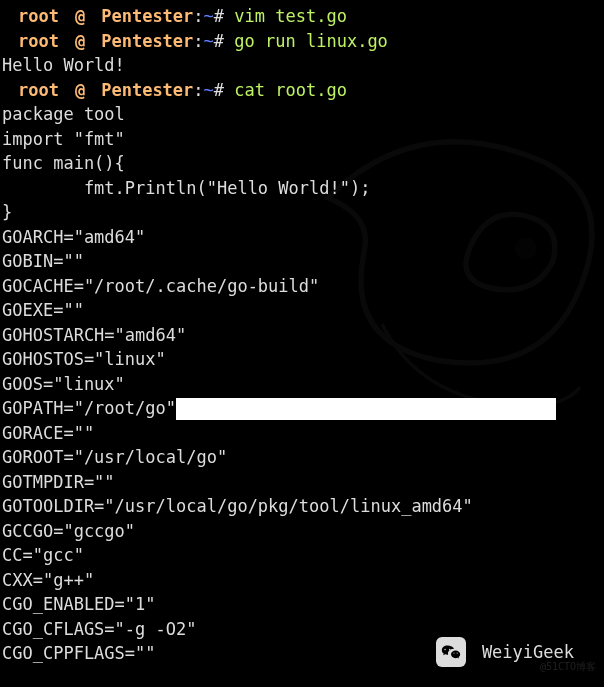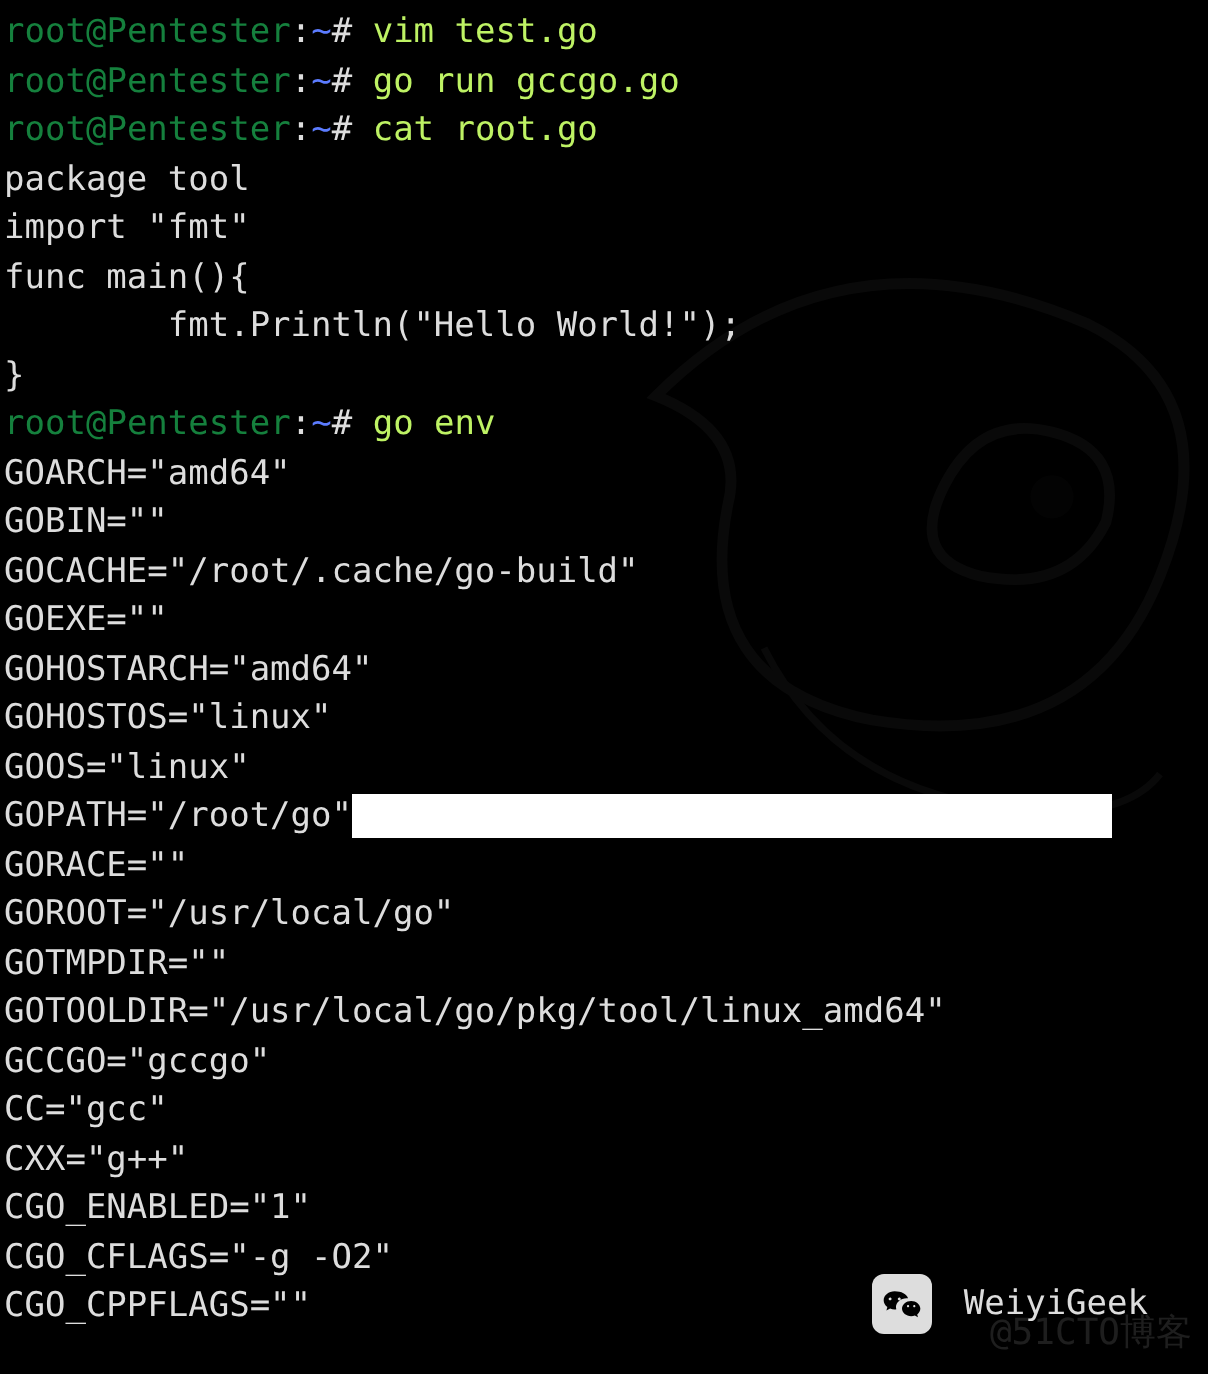--- a/index.html
+++ b/index.html
@@ -26,21 +26,21 @@
     }
     .terminal {
       position: relative;
       z-index: 1;
       padding: 4px 2px;
       color: #ddd;
     }
     .line {
       white-space: pre;
     }
-    .user { color: #15803d; font-weight: normal; }
+    .user { color: #fdba74; font-weight: bold; margin-left: 16px; }
     .colon { color: #ddd; }
     .tilde { color: #5c7cff; }
     .hash { color: #ddd; }
     .cmd { color: #bef264; }
     .out { color: #ddd; }
     .highlight {
       background: #fff;
       display: inline-block;
       width: 380px;
       height: 22px;
@@ -63,43 +63,43 @@
       height: 30px;
       display: flex;
       align-items: center;
       justify-content: center;
     }
     .watermark-ghost {
       position: absolute;
       bottom: 8px;
       right: 8px;
       color: rgba(200,200,200,0.15);
-      font-size: 18px;
+      font-size: 10px;
       z-index: 2;
     }
   </style>
 </head>
 <body>
 
 <svg class="bg-logo" width="360" height="360" viewBox="0 0 200 200">
   <path d="M 30 60 Q 80 10 150 40 Q 190 60 170 110 Q 150 160 90 150 Q 40 140 50 90 Q 55 70 30 60 Z M 140 70 Q 160 75 155 95 Q 145 115 120 110 Q 100 105 110 85 Q 120 65 140 70 Z" fill="none" stroke="#333" stroke-width="3"></path>
   <path d="M 60 130 Q 80 170 130 175 Q 160 178 170 165" fill="none" stroke="#333" stroke-width="2"></path>
   <circle cx="140" cy="88" r="6" fill="#333" opacity="0.4"></circle>
 </svg>
 
 <div class="terminal">
   <div class="line"><span class="user">root</span><span class="user">@</span><span class="user">Pentester</span><span class="colon">:</span><span class="tilde">~</span><span class="hash">#</span><span class="cmd"> </span><span class="cmd">vim test.go</span></div>
-  <div class="line"><span class="user">root</span><span class="user">@</span><span class="user">Pentester</span><span class="colon">:</span><span class="tilde">~</span><span class="hash">#</span><span class="cmd"> </span><span class="cmd">go run gccgo.go</span></div>
+  <div class="line"><span class="user">root</span><span class="user">@</span><span class="user">Pentester</span><span class="colon">:</span><span class="tilde">~</span><span class="hash">#</span><span class="cmd"> </span><span class="cmd">go run linux.go</span></div>
+  <div class="line out">Hello World!</div>
   <div class="line"><span class="user">root</span><span class="user">@</span><span class="user">Pentester</span><span class="colon">:</span><span class="tilde">~</span><span class="hash">#</span><span class="cmd"> </span><span class="cmd">cat root.go</span></div>
   <div class="line out">package tool</div>
   <div class="line out">import "fmt"</div>
   <div class="line out">func main(){</div>
   <div class="line out">        fmt.Println("Hello World!");</div>
   <div class="line out">}</div>
-  <div class="line"><span class="user">root</span><span class="user">@</span><span class="user">Pentester</span><span class="colon">:</span><span class="tilde">~</span><span class="hash">#</span><span class="cmd"> </span><span class="cmd">go env</span></div>
   <div class="line out">GOARCH="amd64"</div>
   <div class="line out">GOBIN=""</div>
   <div class="line out">GOCACHE="/root/.cache/go-build"</div>
   <div class="line out">GOEXE=""</div>
   <div class="line out">GOHOSTARCH="amd64"</div>
   <div class="line out">GOHOSTOS="linux"</div>
   <div class="line out">GOOS="linux"</div>
   <div class="line"><span class="out">GOPATH="/root/go"</span><span class="highlight"></span></div>
   <div class="line out">GORACE=""</div>
   <div class="line out">GOROOT="/usr/local/go"</div>

